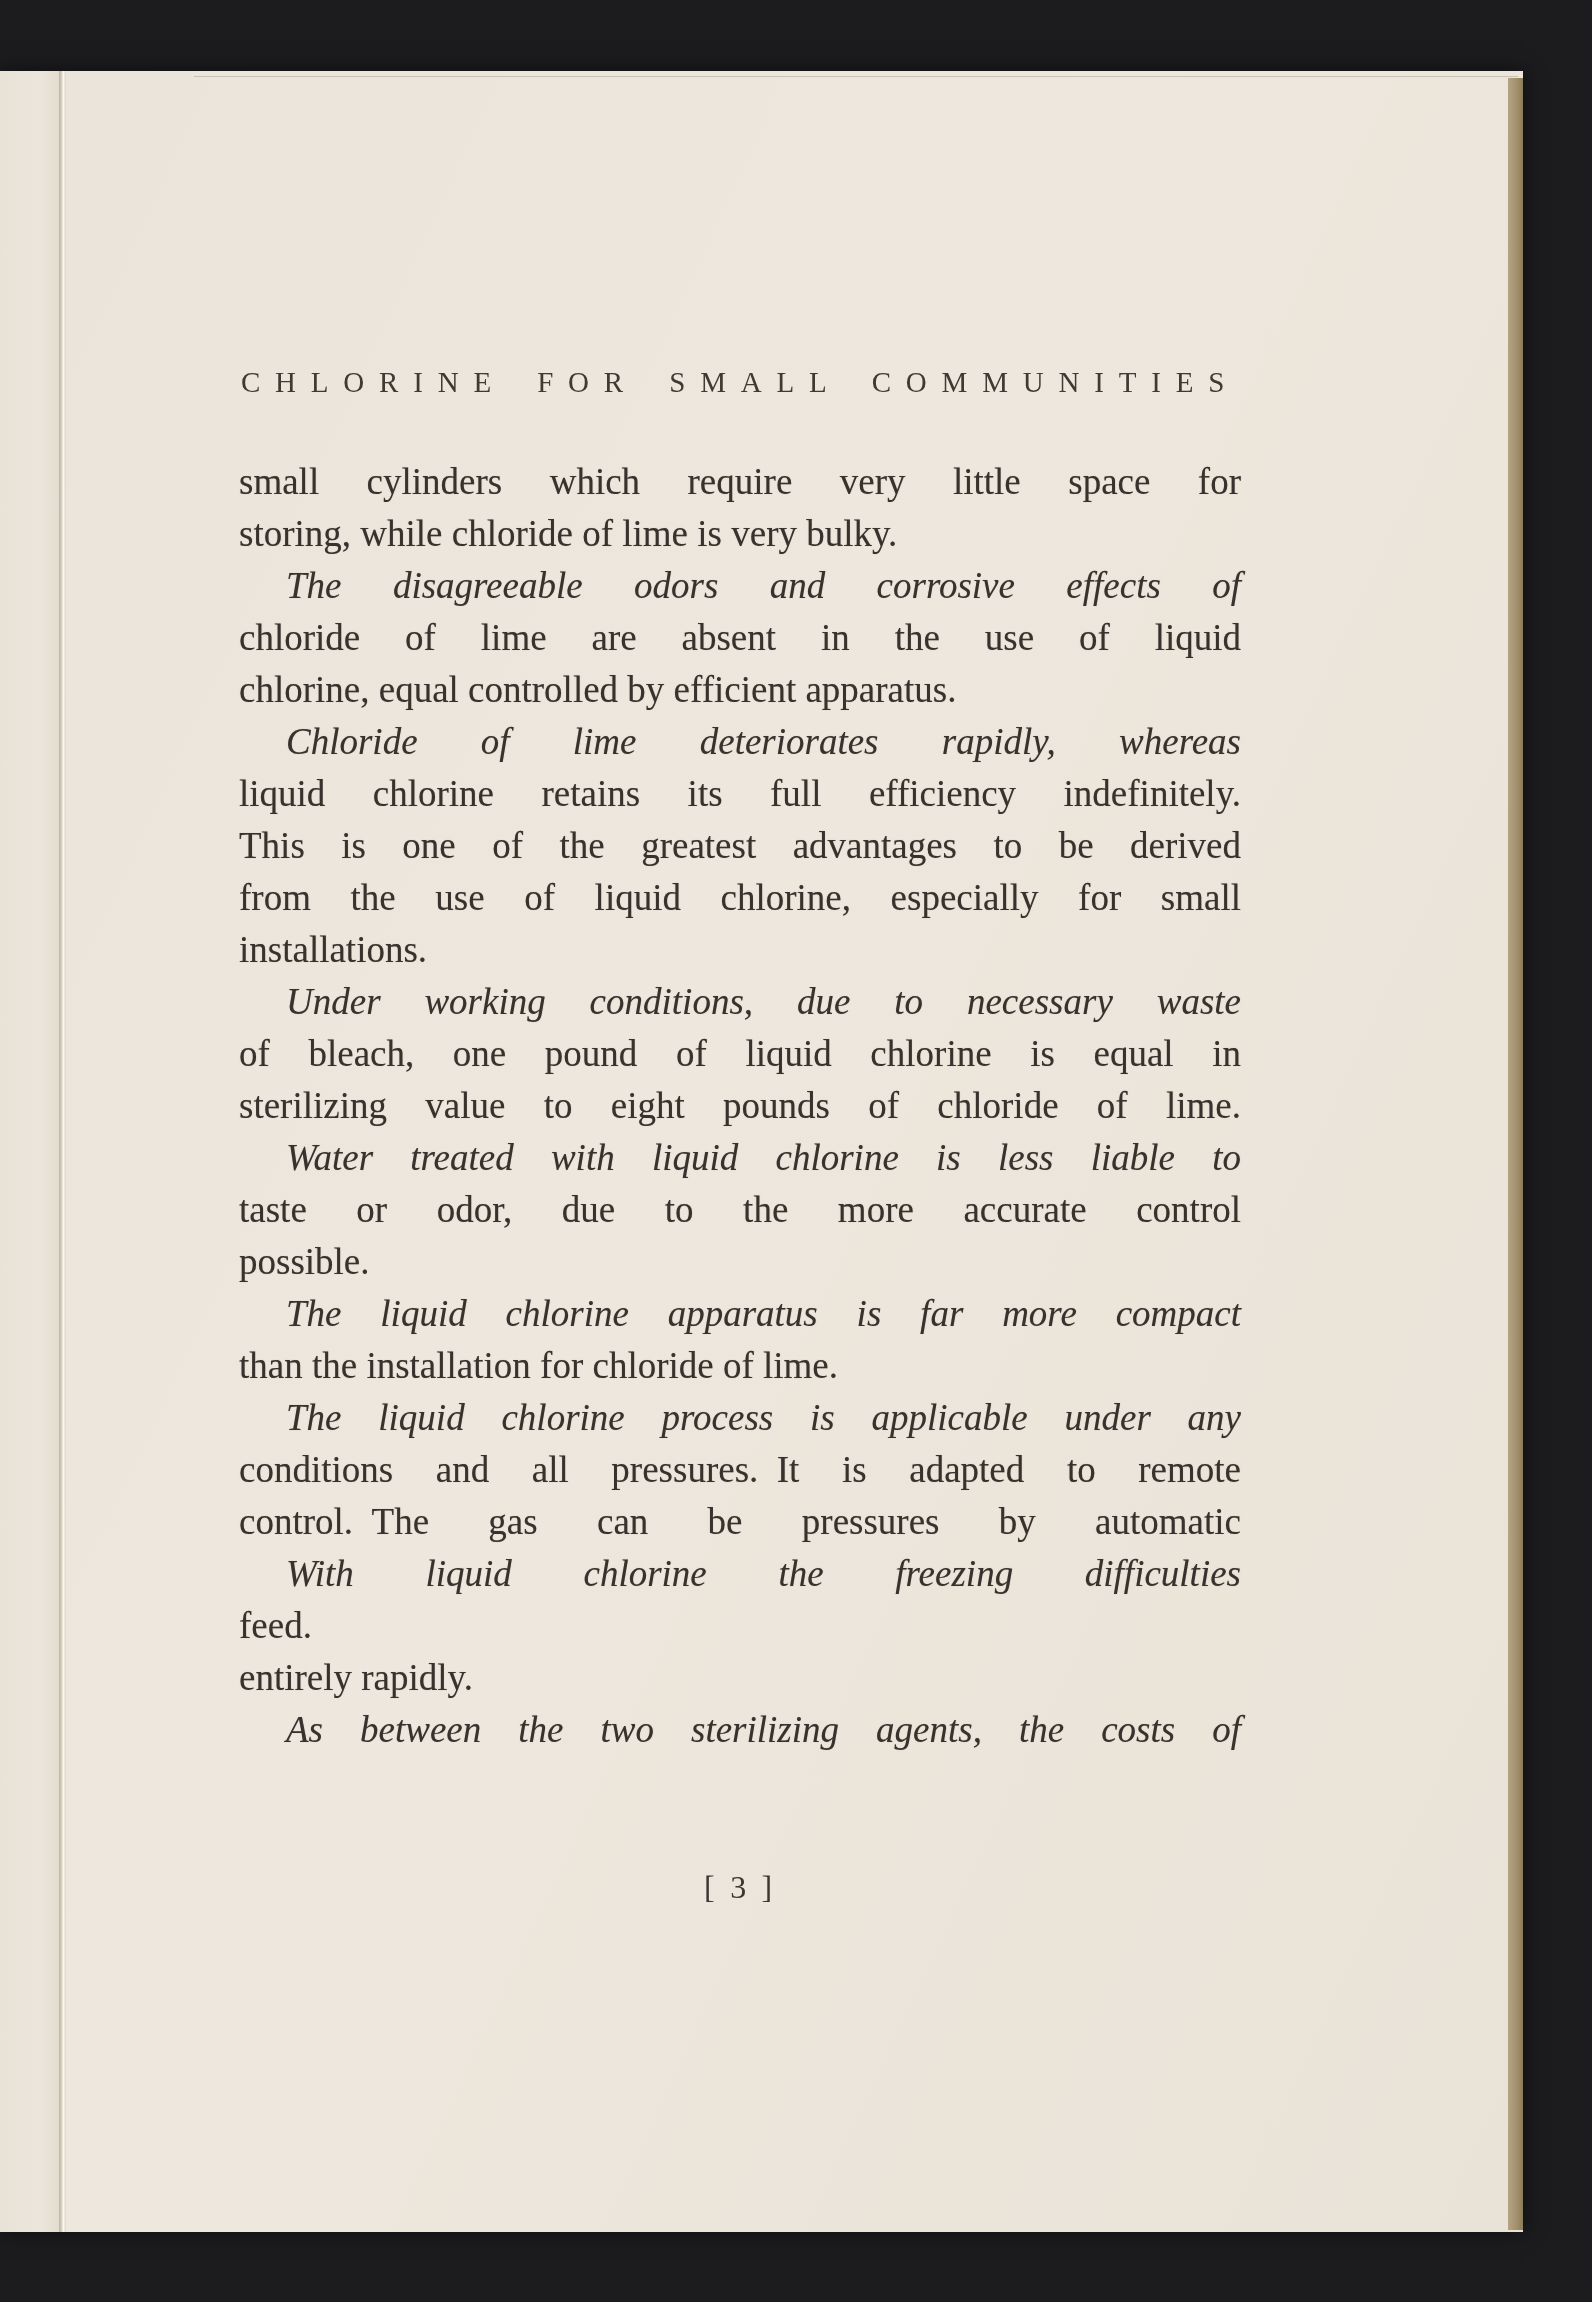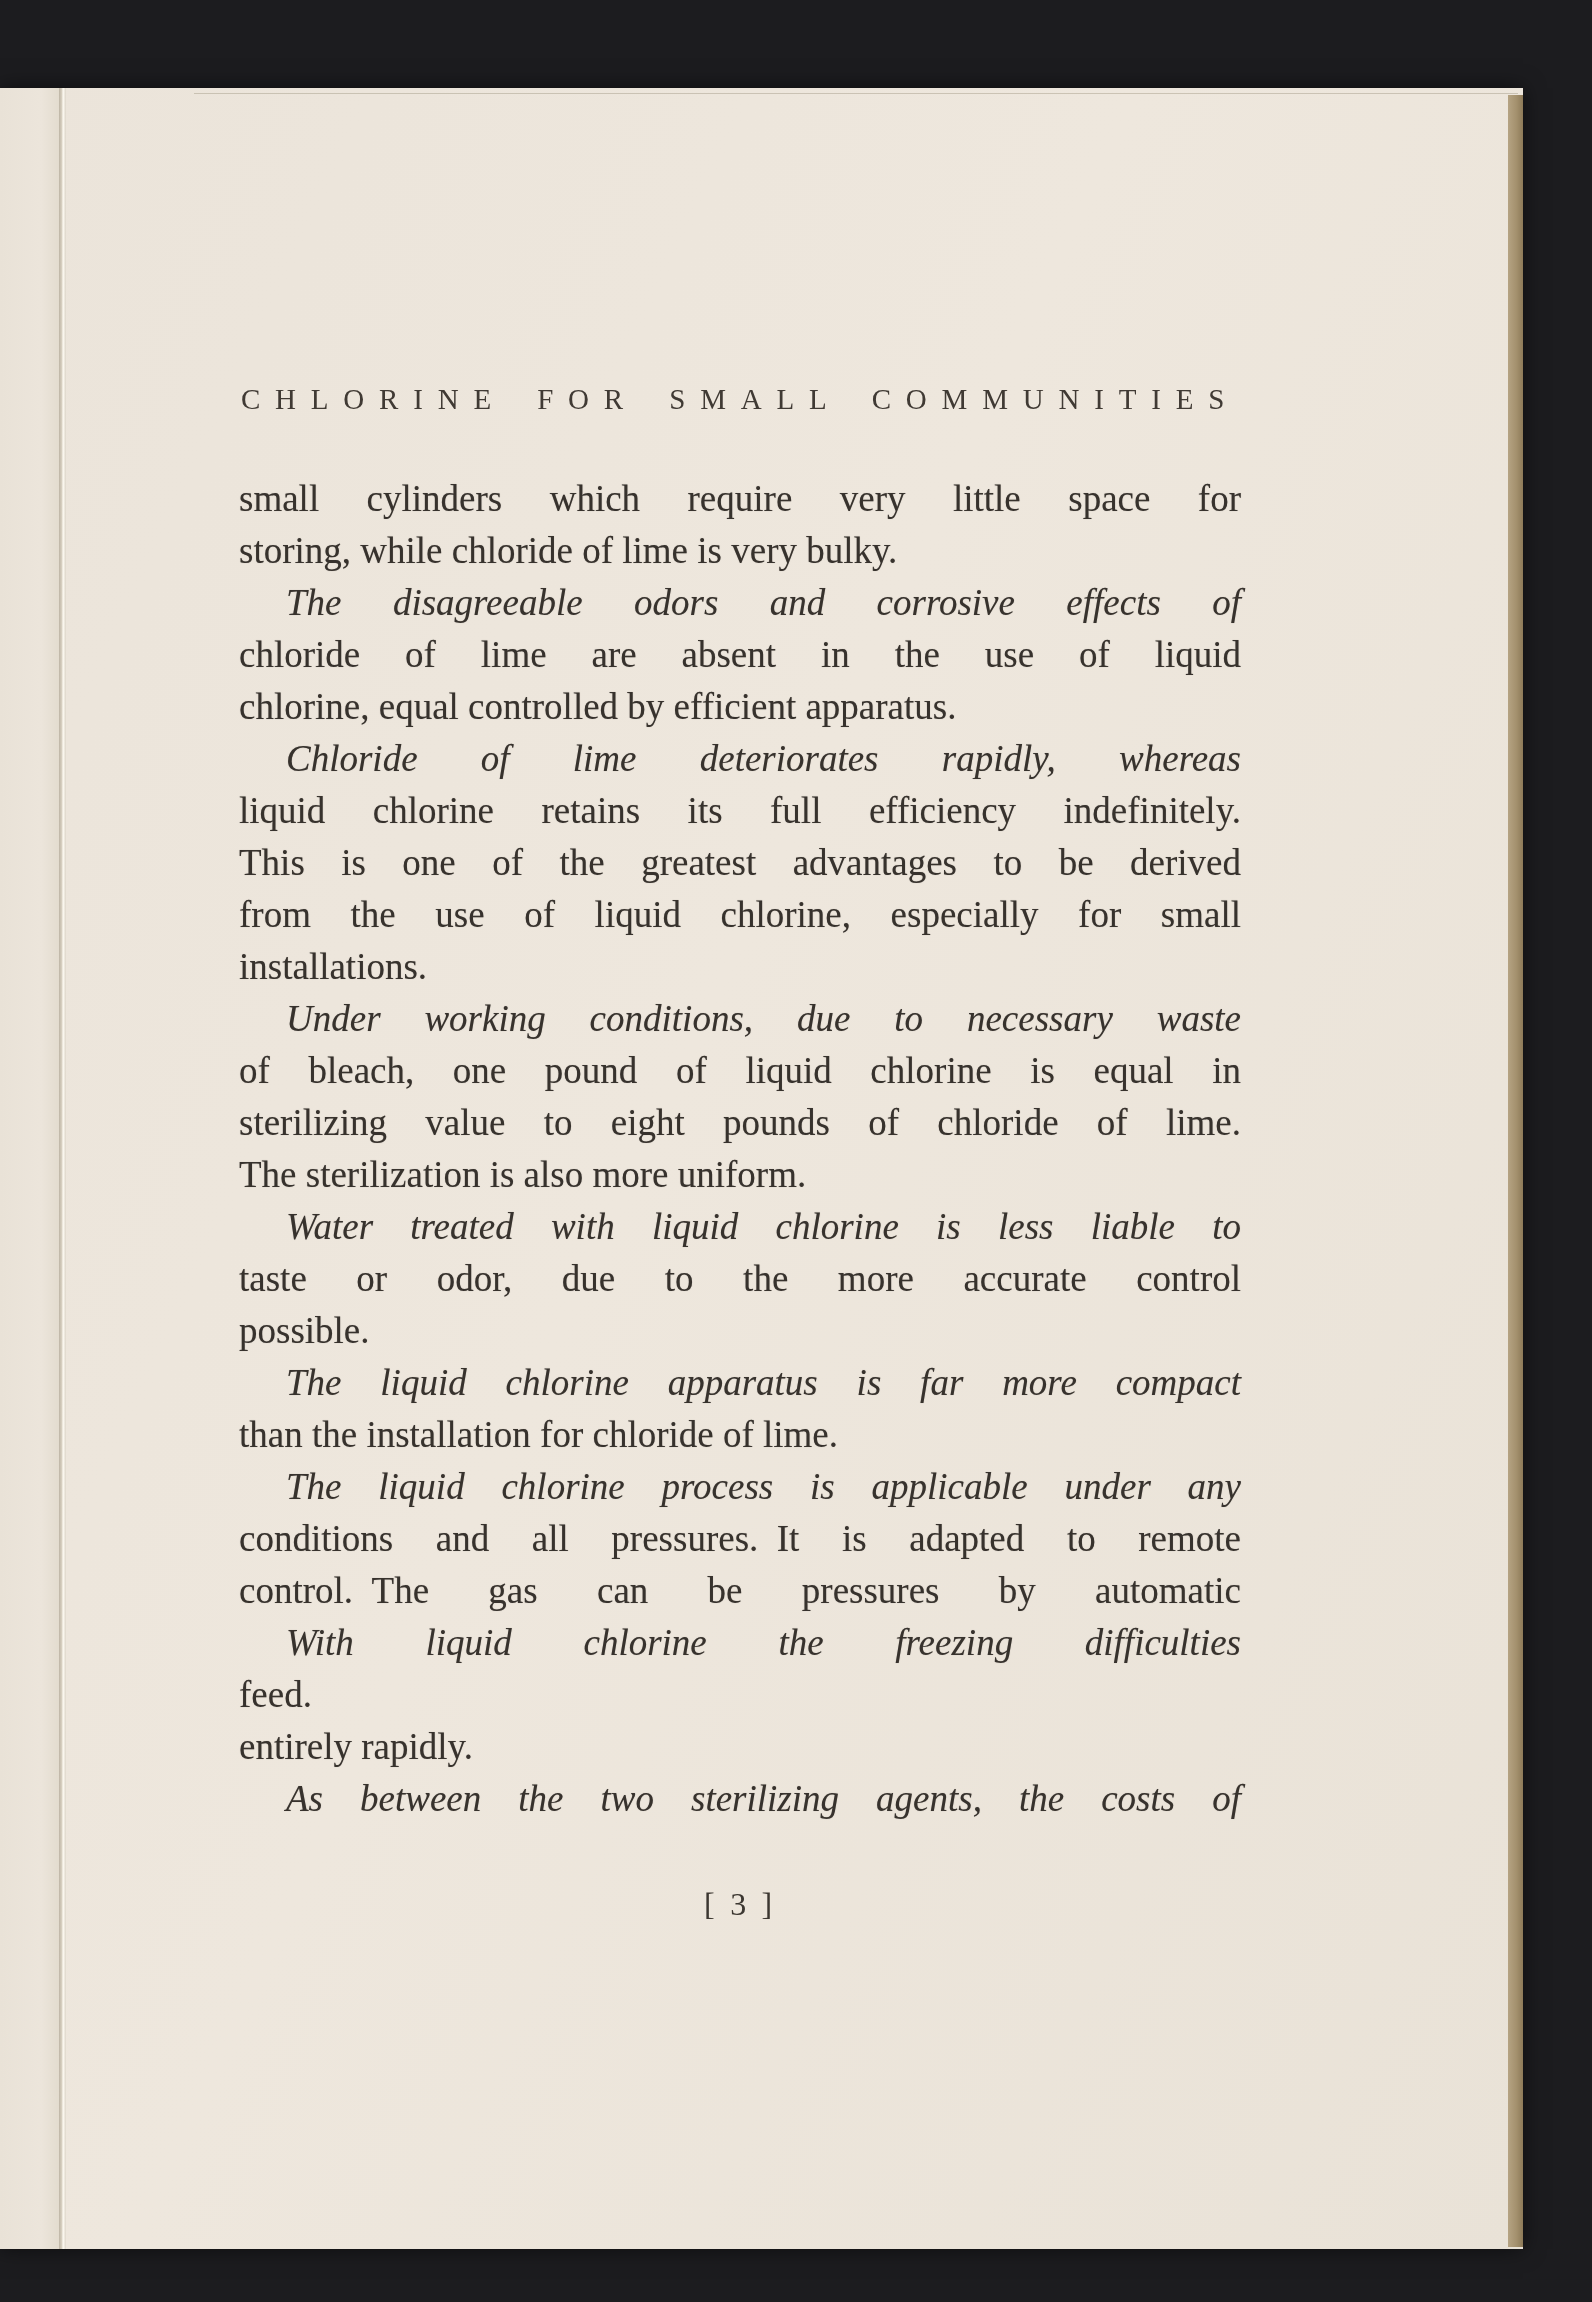--- a/index.html
+++ b/index.html
@@ -12,21 +12,21 @@
   *{margin:0;padding:0;box-sizing:border-box;}
   html,body{width:1592px;height:2303px;}
   body{
     background:var(--bg);
     overflow:hidden;
     position:relative;
     font-family:"Liberation Serif", serif;
   }
   .page{
     position:absolute;
-    left:0; top:88px;
+    left:0; top:71px;
     width:1523px; height:2161px;
     background:linear-gradient(115deg,#ebe4da 0%,#eee7dd 45%,#e9e2d7 100%);
     box-shadow:0 0 20px rgba(0,0,0,0.55);
   }
   
   .top-stack{
     position:absolute;
     left:194px; right:5.5px; top:4.6px;
     height:1.8px;
     background:rgba(160,150,130,0.45);
@@ -122,21 +122,20 @@
         <div class="line">chloride of lime are absent in the use of liquid</div>
         <div class="line last">chlorine, equal controlled by efficient apparatus.</div>
         <div class="line indent">Chloride of lime deteriorates rapidly, whereas</div>
         <div class="line">liquid chlorine retains its full efficiency indefinitely.</div>
         <div class="line">This is one of the greatest advantages to be derived</div>
         <div class="line">from the use of liquid chlorine, especially for small</div>
         <div class="line last">installations.</div>
         <div class="line indent">Under working conditions, due to necessary waste</div>
         <div class="line">of bleach, one pound of liquid chlorine is equal in</div>
         <div class="line">sterilizing value to eight pounds of chloride of lime.</div>
-        <div class="line last">The sterilization is also more uniform.</div>
         <div class="line indent">Water treated with liquid chlorine is less liable to</div>
         <div class="line">taste or odor, due to the more accurate control</div>
         <div class="line last">possible.</div>
         <div class="line indent">The liquid chlorine apparatus is far more compact</div>
         <div class="line last">than the installation for chloride of lime.</div>
         <div class="line indent">The liquid chlorine process is applicable under any</div>
         <div class="line">conditions and all pressures. It is adapted to remote</div>
         <div class="line">control. The gas can be pressures by automatic</div>
         <div class="line indent">With liquid chlorine the freezing difficulties</div>
         <div class="line last">feed.</div>

